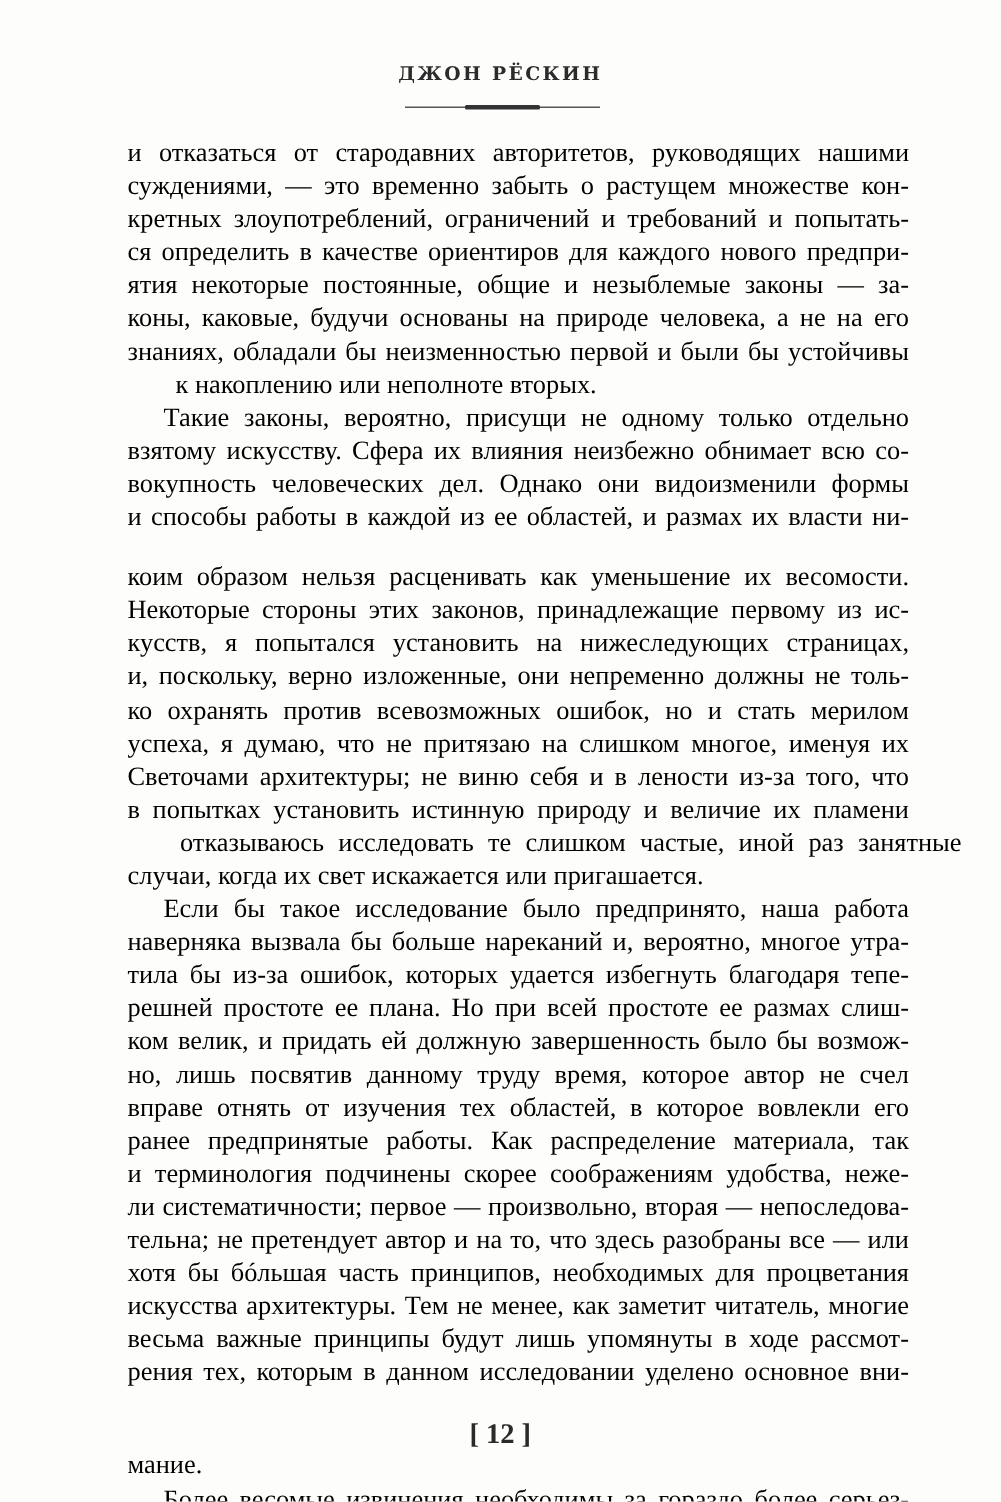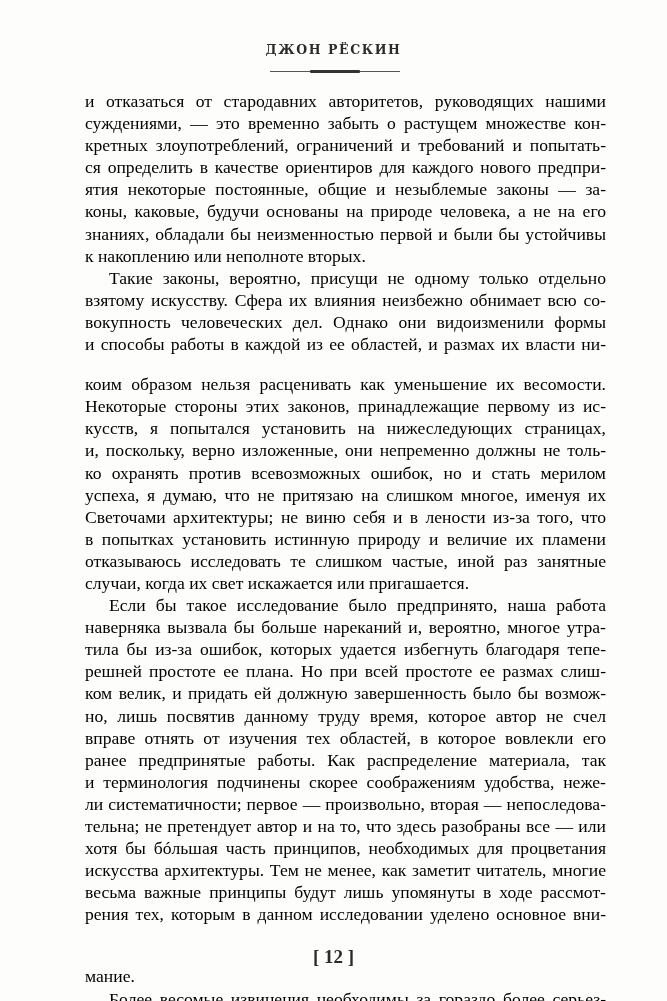--- a/index.html
+++ b/index.html
@@ -93,36 +93,36 @@
 
 <div class="text-block" id="text-block">
     <div>
       <span class="line" style="display: block; width: 521px; word-spacing: 7.16px; text-align: left; text-align-last: left;">и отказаться от стародавних авторитетов, руководящих нашими</span>
       <span class="line" style="display: block; width: 521px; word-spacing: 3.81px; text-align: left; text-align-last: left;">суждениями, — это временно забыть о растущем множестве кон-</span>
       <span class="line" style="display: block; width: 521px; word-spacing: 3.5px; text-align: left; text-align-last: left;">кретных злоупотреблений, ограничений и требований и попытать-</span>
       <span class="line" style="display: block; width: 521px; word-spacing: 2.34px; text-align: left; text-align-last: left;">ся определить в качестве ориентиров для каждого нового предпри-</span>
       <span class="line" style="display: block; width: 521px; word-spacing: 5.05px; text-align: left; text-align-last: left;">ятия некоторые постоянные, общие и незыблемые законы — за-</span>
       <span class="line" style="display: block; width: 521px; word-spacing: 3.06px; text-align: left; text-align-last: left;">коны, каковые, будучи основаны на природе человека, а не на его</span>
       <span class="line" style="display: block; width: 521px; word-spacing: 1.56px; text-align: left; text-align-last: left;">знаниях, обладали бы неизменностью первой и были бы устойчивы</span>
-      <span class="line last" style="display: block; width: 521px; word-spacing: 0px; text-align: center; text-align-last: left;">к накоплению или неполноте вторых.</span>
+      <span class="line last" style="display: block; width: 521px; word-spacing: 0px; text-align: center; text-align-last: left; margin-left: 32px;">к накоплению или неполноте вторых.</span>
     </div>
     <div>
       <span class="line indent" style="display: block; width: 521px; word-spacing: 5.36px; text-align: left; text-align-last: left;">Такие законы, вероятно, присущи не одному только отдельно</span>
       <span class="line" style="display: block; width: 521px; word-spacing: 2.47px; text-align: left; text-align-last: left;">взятому искусству. Сфера их влияния неизбежно обнимает всю со-</span>
       <span class="line" style="display: block; width: 521px; word-spacing: 5.93px; text-align: left; text-align-last: left;">вокупность человеческих дел. Однако они видоизменили формы</span>
       <span class="line" style="display: block; width: 521px; word-spacing: 1.82px; text-align: right; text-align-last: left;">и способы работы в каждой из ее областей, и размах их власти ни-</span>
       <span class="line" style="display: block; width: 521px; word-spacing: 4.79px; text-align: left; text-align-last: left; margin-top: 18px;">коим образом нельзя расценивать как уменьшение их весомости.</span>
       <span class="line" style="display: block; width: 521px; word-spacing: 3.88px; text-align: left; text-align-last: left;">Некоторые стороны этих законов, принадлежащие первому из ис-</span>
       <span class="line" style="display: block; width: 521px; word-spacing: 7.47px; text-align: left; text-align-last: left;">кусств, я попытался установить на нижеследующих страницах,</span>
       <span class="line" style="display: block; width: 521px; word-spacing: 2.58px; text-align: left; text-align-last: left;">и, поскольку, верно изложенные, они непременно должны не толь-</span>
       <span class="line" style="display: block; width: 521px; word-spacing: 5.8px; text-align: left; text-align-last: left;">ко охранять против всевозможных ошибок, но и стать мерилом</span>
       <span class="line" style="display: block; width: 521px; word-spacing: 3.35px; text-align: left; text-align-last: left;">успеха, я думаю, что не притязаю на слишком многое, именуя их</span>
       <span class="line" style="display: block; width: 521px; word-spacing: 2.97px; text-align: left; text-align-last: left;">Светочами архитектуры; не виню себя и в лености из-за того, что</span>
       <span class="line" style="display: block; width: 521px; word-spacing: 4.03px; text-align: left; text-align-last: left;">в попытках установить истинную природу и величие их пламени</span>
-      <span class="line" style="display: block; width: 521px; word-spacing: 5.13px; text-align: left; text-align-last: left;">отказываюсь исследовать те слишком частые, иной раз занятные</span>
+      <span class="line" style="display: block; width: 521px; word-spacing: 5.13px; text-align: left; text-align-last: left; margin-left: 35px;">отказываюсь исследовать те слишком частые, иной раз занятные</span>
       <span class="line last" style="display: block; width: 521px; word-spacing: 0px; text-align: left; text-align-last: left;">случаи, когда их свет искажается или пригашается.</span>
     </div>
     <div>
       <span class="line indent" style="display: block; width: 521px; word-spacing: 5.65px; text-align: left; text-align-last: left;">Если бы такое исследование было предпринято, наша работа</span>
       <span class="line" style="display: block; width: 521px; word-spacing: 2.28px; text-align: left; text-align-last: left;">наверняка вызвала бы больше нареканий и, вероятно, многое утра-</span>
       <span class="line" style="display: block; width: 521px; word-spacing: 3.44px; text-align: right; text-align-last: left;">тила бы из-за ошибок, которых удается избегнуть благодаря тепе-</span>
       <span class="line" style="display: block; width: 521px; word-spacing: 2.89px; text-align: left; text-align-last: left;">решней простоте ее плана. Но при всей простоте ее размах слиш-</span>
       <span class="line" style="display: block; width: 521px; word-spacing: 2.01px; text-align: left; text-align-last: left;">ком велик, и придать ей должную завершенность было бы возмож-</span>
       <span class="line" style="display: block; width: 521px; word-spacing: 5.29px; text-align: left; text-align-last: left;">но, лишь посвятив данному труду время, которое автор не счел</span>
       <span class="line" style="display: block; width: 521px; word-spacing: 4.86px; text-align: left; text-align-last: left;">вправе отнять от изучения тех областей, в которое вовлекли его</span>

